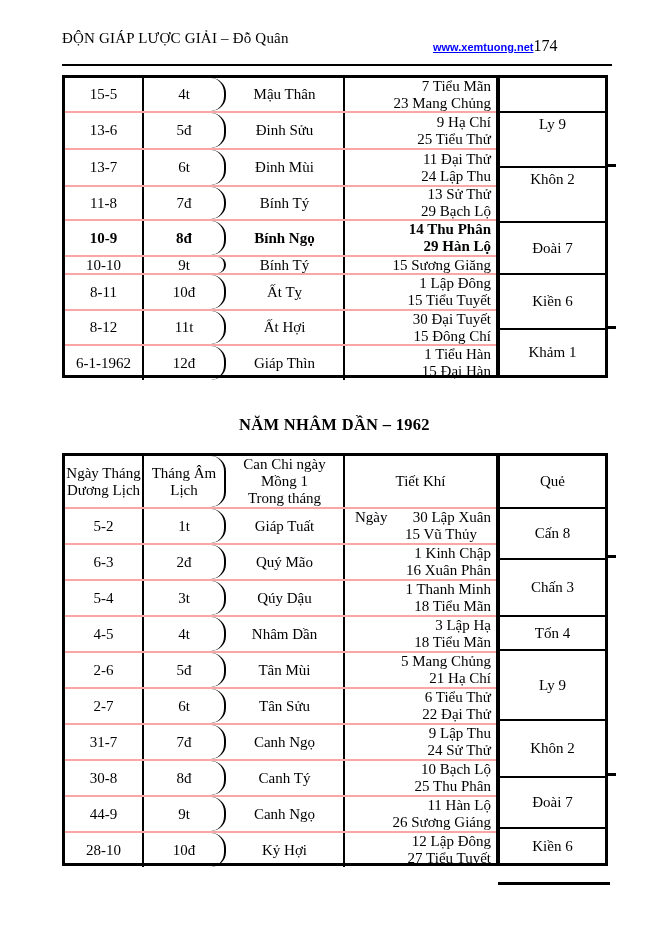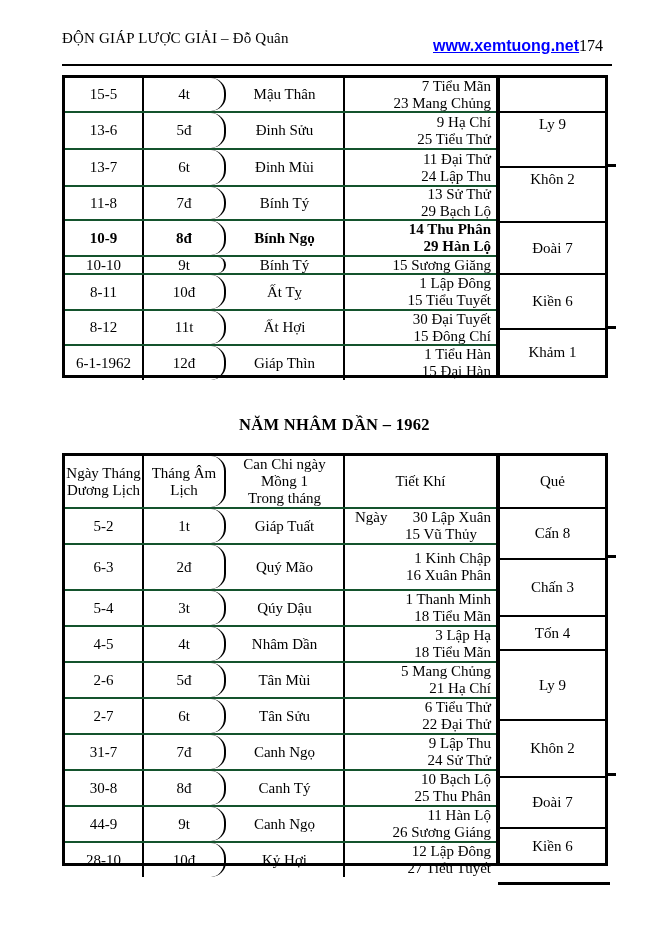--- a/index.html
+++ b/index.html
@@ -9,42 +9,42 @@
     font-family:"Liberation Serif","DejaVu Serif",serif;
     color:#000;
   }
   .page { position:relative; width:669px; height:947px; background:#fff; overflow:hidden; }
 
   
   .hdr-title { position:absolute; left:62px; top:30px; font-size:15px; letter-spacing:0.2px; }
   .hdr-right { position:absolute; left:433px; top:37px; display:flex; align-items:baseline; }
   .hdr-link {
     font-family:"Liberation Sans","DejaVu Sans",sans-serif;
-    font-weight:bold; font-size:16px; color:#0000ff;
+    font-weight:bold; font-size:11px; color:#0000ff;
     text-decoration:underline; cursor:pointer;
   }
   .hdr-page { font-size:16px; color:#000; }
   .hdr-rule { position:absolute; left:62px; top:64px; width:550px; height:2px; background:#000; }
 
   
   .section-title {
     position:absolute; left:0; right:0; top:415px;
     text-align:center; font-size:16.5px; font-weight:bold; letter-spacing:0.3px;
   }
 
   
   .tbl { position:absolute; left:62px; width:546px; }
   #table1 { top:75px;  height:303px; }
   #table2 { top:453px; height:413px; }
 
   .main-grid {
     position:absolute; left:0; top:0; width:437px; height:100%;
     border:3px solid #000; display:flex; flex-direction:column;
   }
-  .trow { display:flex; border-bottom:2px solid #14532d; flex-shrink:0; }
+  .trow { display:flex; border-bottom:2px solid #fca5a5; flex-shrink:0; }
   .main-grid .trow:last-child { border-bottom:none; flex:1; }
 
   .cell {
     border-right:2px solid #000; display:flex;
     align-items:center; justify-content:center;
     font-size:15px; line-height:17px; overflow:hidden;
   }
   .c-date   { width:79px; }
   .c-month  { width:82px;border-radius:15px; }
   .c-canchi { width:119px; }
@@ -197,21 +197,21 @@
           <div class="cell c-month">1t</div>
           <div class="cell c-canchi">Giáp Tuất</div>
           <div class="cell c-tiet">
             <div class="tiet-line with-prefix">
               <div>Ngày</div>
               <div>30 Lập Xuân</div>
             </div>
             <div class="tiet-line indent">15 Vũ Thủy</div>
           </div>
         </div>
-        <div class="trow" style="height: 46px;">
+        <div class="trow" style="height: 36px;">
           <div class="cell c-date">6-3</div>
           <div class="cell c-month">2đ</div>
           <div class="cell c-canchi">Quý Mão</div>
           <div class="cell c-tiet">
             <div class="tiet-line">1 Kinh Chập</div>
             <div class="tiet-line">16 Xuân Phân</div>
           </div>
         </div>
         <div class="trow" style="height: 36px;">
           <div class="cell c-date">5-4</div>

